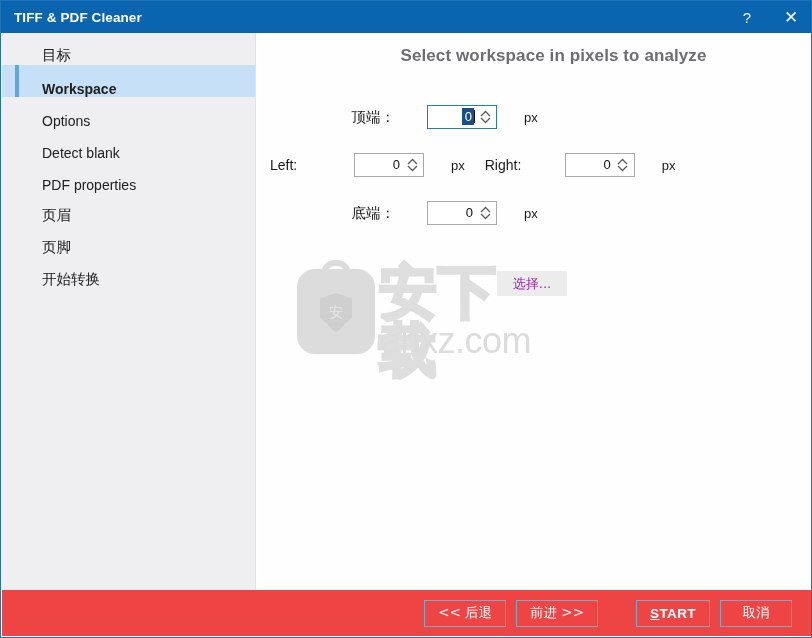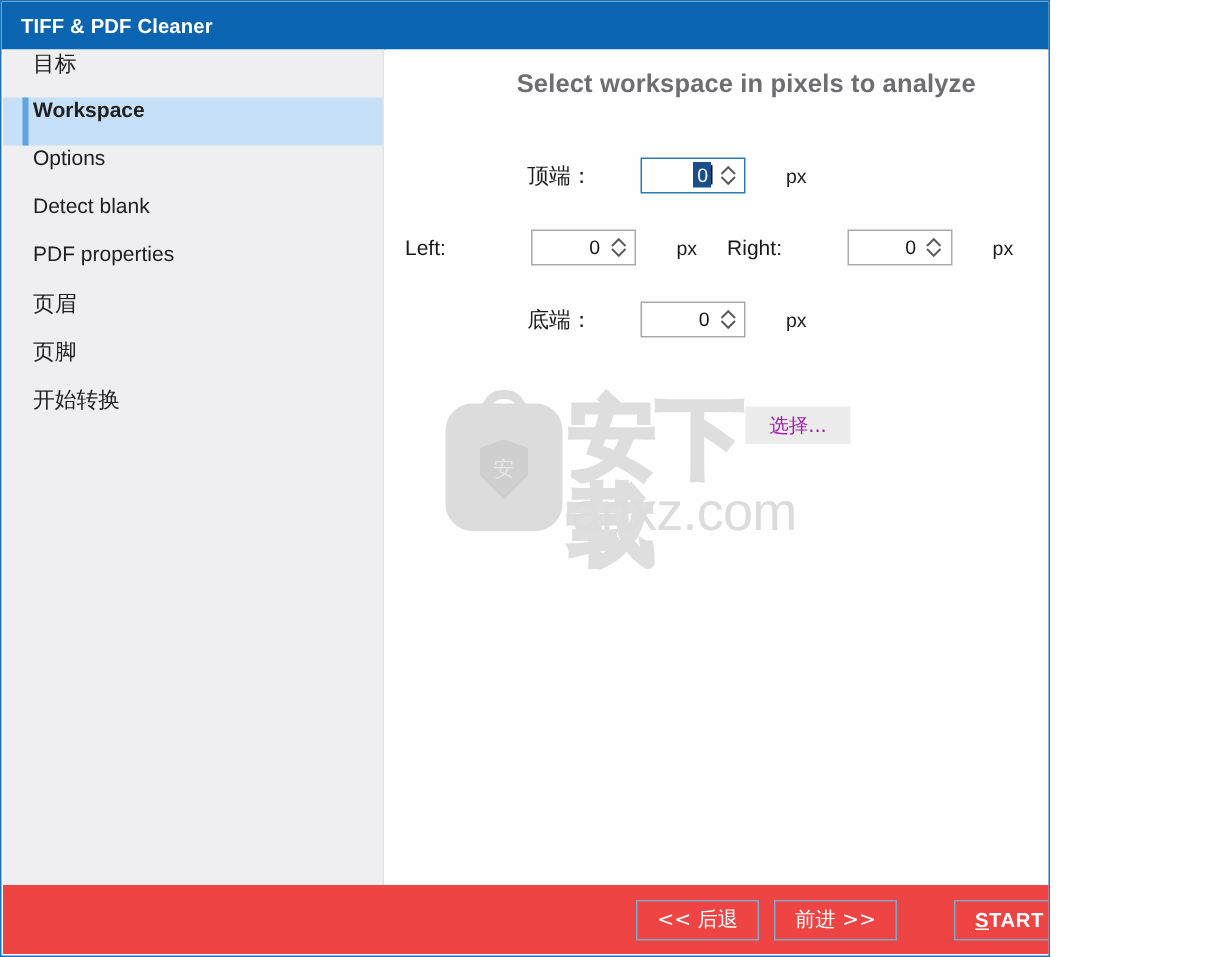--- a/index.html
+++ b/index.html
@@ -10,21 +10,21 @@
   body {
     width: 812px;
     height: 638px;
     overflow: hidden;
     font-family: "Liberation Sans", "DejaVu Sans", sans-serif;
     -webkit-font-smoothing: antialiased;
   }
 
   .window {
     position: relative;
-    width: 700px;
+    width: 812px;
     height: 638px;
     box-sizing: border-box;
     border: 1px solid #1e73b8;
     background: #ffffff;
     overflow: hidden;
   }
 
   
   .titlebar {
     position: absolute;
@@ -66,22 +66,22 @@
     width: 254px;
     height: 557px;
     background: #efeef0;
     border-right: 1px solid #e3e2e5;
     box-sizing: border-box;
   }
   .nav-item {
     position: relative;
     height: 32px;
     display: flex;
-    align-items: flex-start;
-    padding-left: 20px;
+    align-items: flex-end;
+    padding-left: 40px;
     font-size: 14px;
     color: #202020;
     cursor: pointer;
     white-space: nowrap;
   }
   .nav-item.cjk { font-family: "DejaVu Sans", "Liberation Sans", sans-serif; font-size: 14.5px; }
   .nav-item.selected {
     background: #c6e0f8;
     font-weight: bold;
   }

